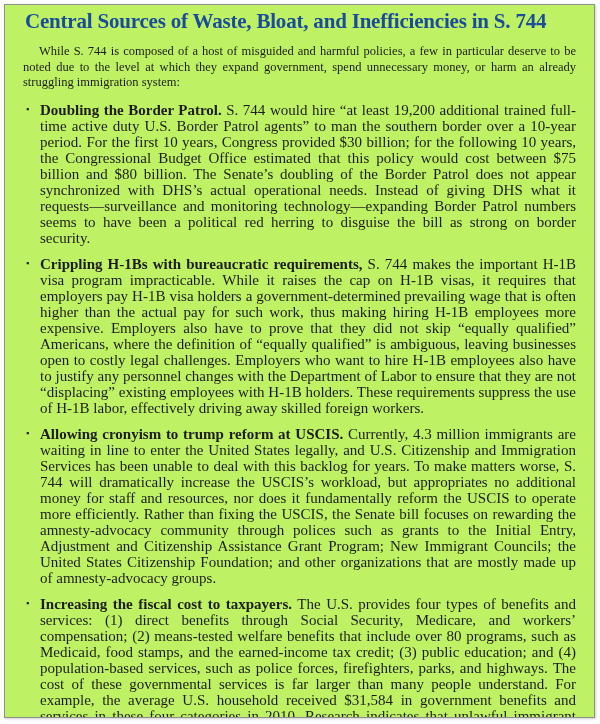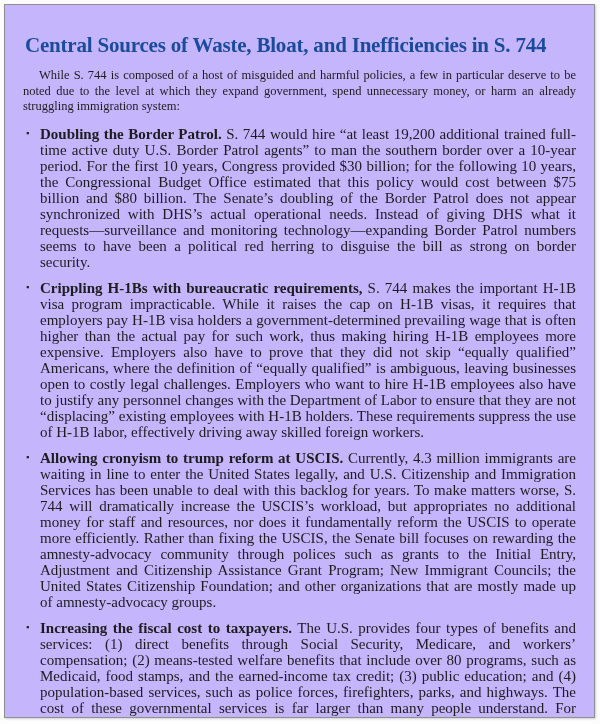--- a/index.html
+++ b/index.html
@@ -9,25 +9,25 @@
     height: 724px;
     background: #fdfdfd;
     font-family: "Liberation Serif", "DejaVu Serif", serif;
   }
   .frame {
     position: absolute;
     left: 4px;
     top: 4px;
     right: 5px;
     bottom: 6px;
-    background: #c4b5fd;
+    background: #bef264;
     border: 1px solid var(--border_gray, #8f8f8f);
     box-shadow: 1px 1px 2px rgba(0,0,0,0.18);
     box-sizing: border-box;
-    padding: 24px 18px 10px 18px;
+    padding: 0 18px 10px 18px;
     overflow: hidden;
     font-family: Liberation Serif, serif;
   }
   h1.doc-title {
     margin: 4px 0 10px 2px;
     font-size: 21px;
     line-height: 25px;
     font-weight: bold;
     color: var(--title_blue, #1b4b9b);
     letter-spacing: -0.2px;

